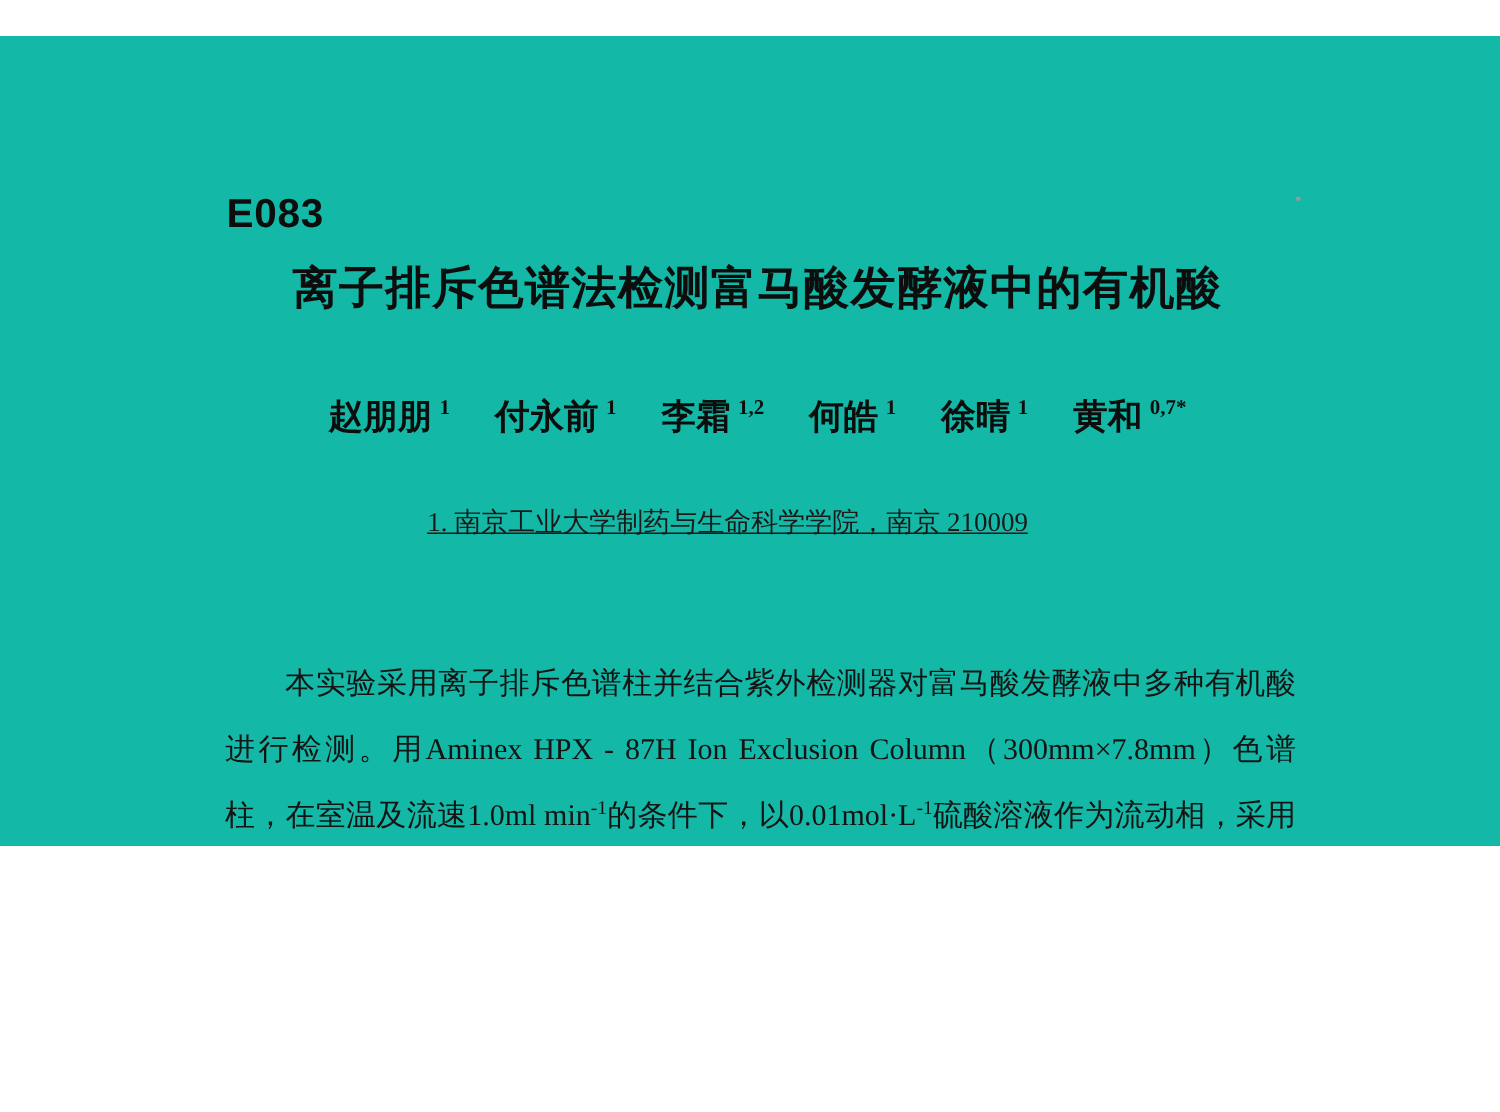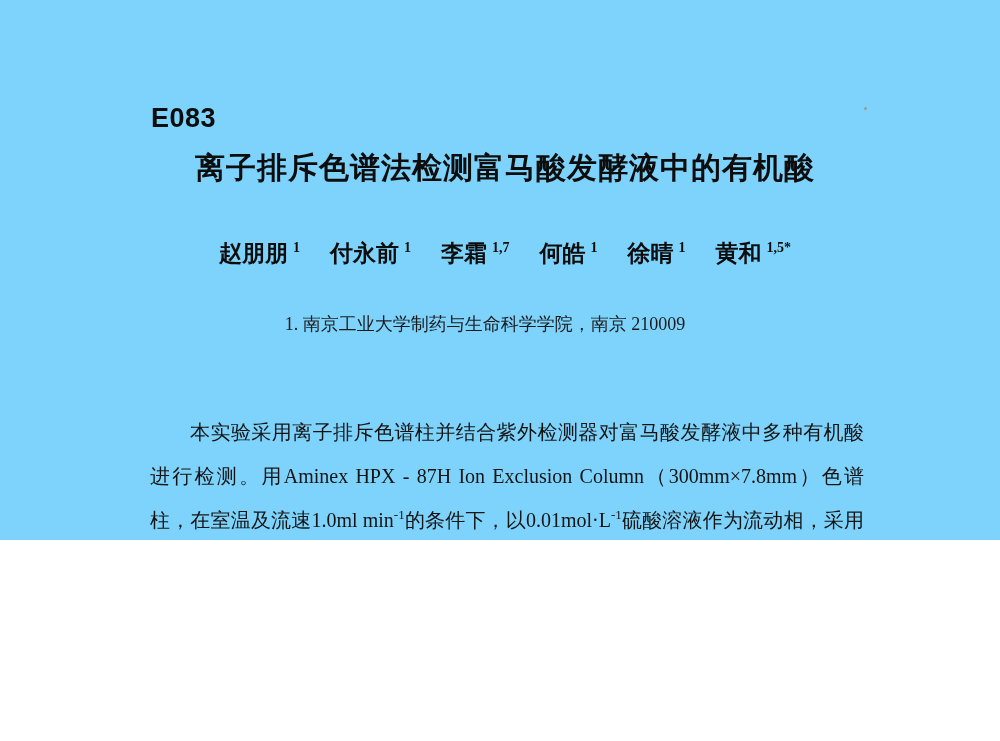--- a/index.html
+++ b/index.html
@@ -4,24 +4,25 @@
 <style>
   html, body {
     margin: 0;
     padding: 0;
     background: #ffffff;
   }
   .page {
     position: relative;
     width: 1000px;
     height: 540px;
-    background: #7dd3fc;
+    background: #14b8a6;
     overflow: hidden;
     font-family: "Liberation Serif", serif;
     color: #111111;
+    margin-top: 24px;
   }
   .paper-id {
     position: absolute;
     left: 151px;
     top: 103px;
     font-family: "Liberation Sans", sans-serif;
     font-weight: bold;
     font-size: 27px;
     letter-spacing: 0.5px;
     color: #0d0d0d;
@@ -66,20 +67,21 @@
   }
   .affils {
     position: absolute;
     left: 0;
     right: 30px;
     top: 302px;
     text-align: center;
     font-size: 18px;
     line-height: 45px;
     color: #1a1a1a;
+    text-decoration: underline;
   }
   .abstract {
     position: absolute;
     left: 150px;
     width: 714px;
     top: 410px;
     margin: 0;
     font-size: 20px;
     line-height: 44px;
     text-align: justify;
@@ -94,20 +96,20 @@
 </head>
 <body>
 
 <div class="page">
   <div class="paper-id">E083</div>
 
   <div class="scan-speck"></div>
 
   <h1 class="title">离子排斥色谱法检测富马酸发酵液中的有机酸</h1>
 
-  <div class="authors" id="authors"><span class="author">赵朋朋<sup>1</sup></span><span class="author">付永前<sup>1</sup></span><span class="author">李霜<sup>1,7</sup></span><span class="author">何皓<sup>1</sup></span><span class="author">徐晴<sup>1</sup></span><span class="author">黄和<sup>1,5*</sup></span></div>
+  <div class="authors" id="authors"><span class="author">赵朋朋<sup>1</sup></span><span class="author">付永前<sup>1</sup></span><span class="author">李霜<sup>1,2</sup></span><span class="author">何皓<sup>1</sup></span><span class="author">徐晴<sup>1</sup></span><span class="author">黄和<sup>0,7*</sup></span></div>
 
   <div class="affils" id="affils">
       <div class="affil">1. 南京工业大学制药与生命科学学院，南京 210009</div>
     </div>
 
   <p class="abstract" id="abstract"><span>本实验采用离子排斥色谱柱并结合紫外检测器对富马酸发酵液中多种有机酸进行检测。用Aminex HPX - 87H Ion Exclusion Column（300mm×7.8mm）色谱柱，在室温及流速1.0ml min</span><sup>-1</sup><span>的条件下，以0.01mol·L</span><sup>-1</sup><span>硫酸溶液作为流动相，采用紫外检测器对4种有机酸（α-酮戊二酸、苹果酸、乳酸、富马酸）进行了成功的分离，确定了各物质工作曲线的回归方程、相关系数，同时确定了分离的最佳条件（流速、流动相的浓度、波长）。并且得到以上有机酸的相对标准偏差在0.607%~1.25%范围内，回收率在98.252%~104.500%之间。经试验证明：该方法能够有效、准确的检测米根</span></p>
 </div>
 
 </body></html>

